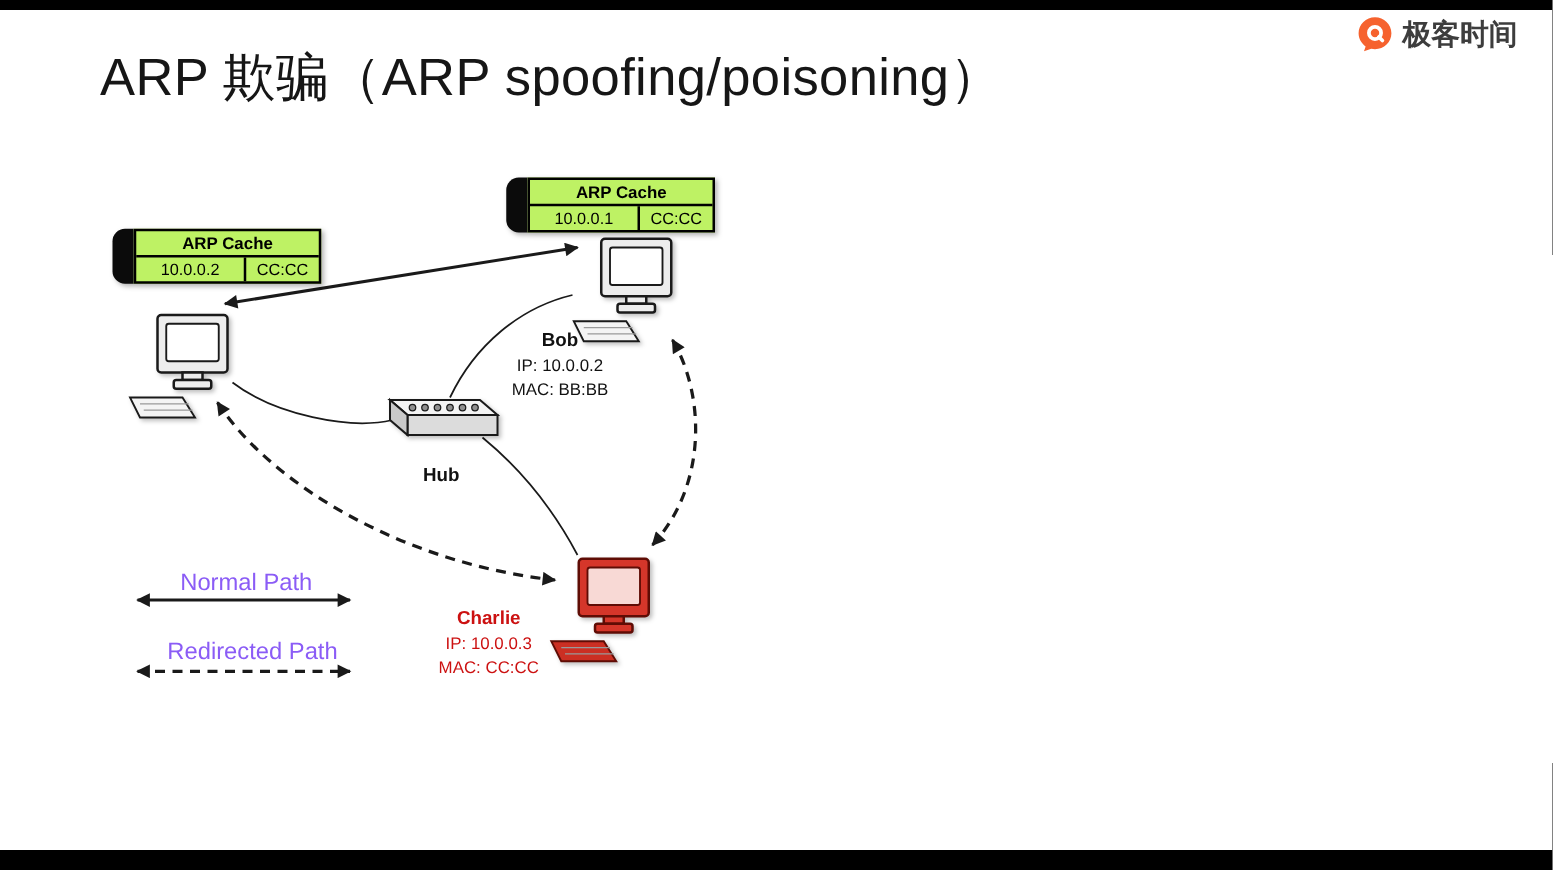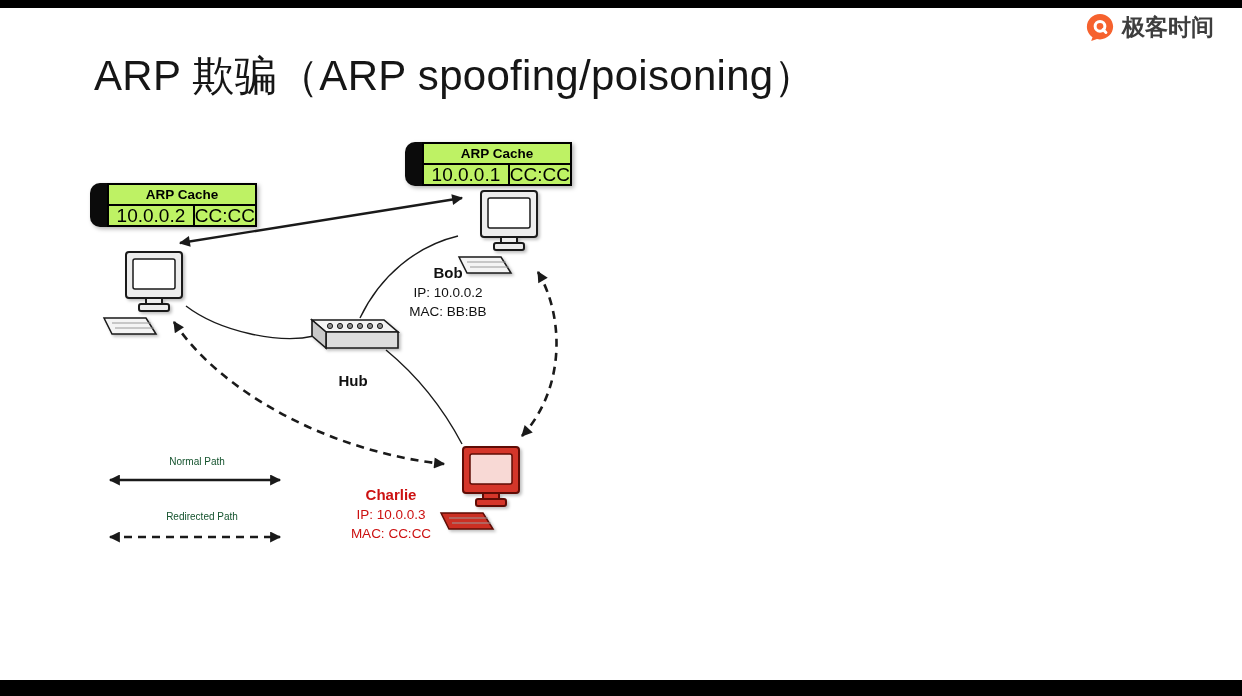--- a/index.html
+++ b/index.html
@@ -5,21 +5,21 @@
   html,body { margin:0; padding:0; background:#222; }
   .stage {
     position:relative; width:1242px; height:696px; background:#ffffff;
     font-family:"Liberation Sans","DejaVu Sans",sans-serif; overflow:hidden;
   }
   .bar { position:absolute; left:0; width:100%; background:#000; }
   .bar.top { top:0; height:8px; }
   .bar.bottom { bottom:0; height:16px; }
 
   .title {
-    position:absolute; left:76px; top:30px; margin:18px;
+    position:absolute; left:76px; top:30px; margin:4px;
     font-size:42px; font-weight:500; color:#161616; letter-spacing:.3px;
   }
 
   .brand { position:absolute; top:12px; right:28px; display:flex; align-items:flex-start; gap:7px; }
   .brand-icon { width:30px; height:30px; display:block; }
   .brand-name { font-size:23px; font-weight:600; color:#3d3d3d; }
 
   .diagram { position:absolute; left:70px; top:130px; width:580px; height:440px; }
   .layer { position:absolute; left:0; top:0; }
 
@@ -43,34 +43,34 @@
   .hub-port { fill:#8f8f8f; stroke:#1a1a1a; stroke-width:1; }
 
   
   .arp-cache { position:absolute; display:flex; align-items:stretch;
                filter:drop-shadow(2px 2px 2px rgba(0,0,0,.3)); }
   .arp-tab { width:17px; background:#0b0b0b; border-radius:10px 0 0 10px; }
   .arp-table { width:146px; background:#bef264; border:2px solid #000; }
   .arp-header { height:19px; line-height:19px; text-align:center;
                 font-size:13.5px; font-weight:bold; border-bottom:2px solid #000; color:#000; }
   .arp-row { display:flex; height:19px; }
-  .arp-cell { line-height:19px; text-align:center; font-size:19px; color:#000; }
+  .arp-cell { line-height:19px; text-align:center; font-size:13px; color:#000; }
   .arp-cell.ip { width:59%; border-right:2px solid #000; }
   .arp-cell.mac { flex:1; }
 
   
   .node-label { position:absolute; transform:translateX(-50%); text-align:center;
                 color:#111; line-height:1.42; white-space:nowrap; }
   .node-label .nm { font-size:15px; font-weight:bold; }
   .node-label .meta { font-size:13.5px; }
   .node-label.charlie { color:#cc1111; }
   .node-label.charlie .nm { color:#cc1111; }
 
-  .legend-label { position:absolute; transform:translateX(-50%); font-size:10px;
-                  color:#14532d; white-space:nowrap; }
+  .legend-label { position:absolute; transform:translateX(-50%); font-size:19px;
+                  color:#8b5cf6; white-space:nowrap; }
 </style>
 </head>
 <body>
 
 <div class="stage">
   <div class="bar top"></div>
   <div class="bar bottom"></div>
 
   <h1 class="title">ARP 欺骗（ARP spoofing/poisoning）</h1>
 

